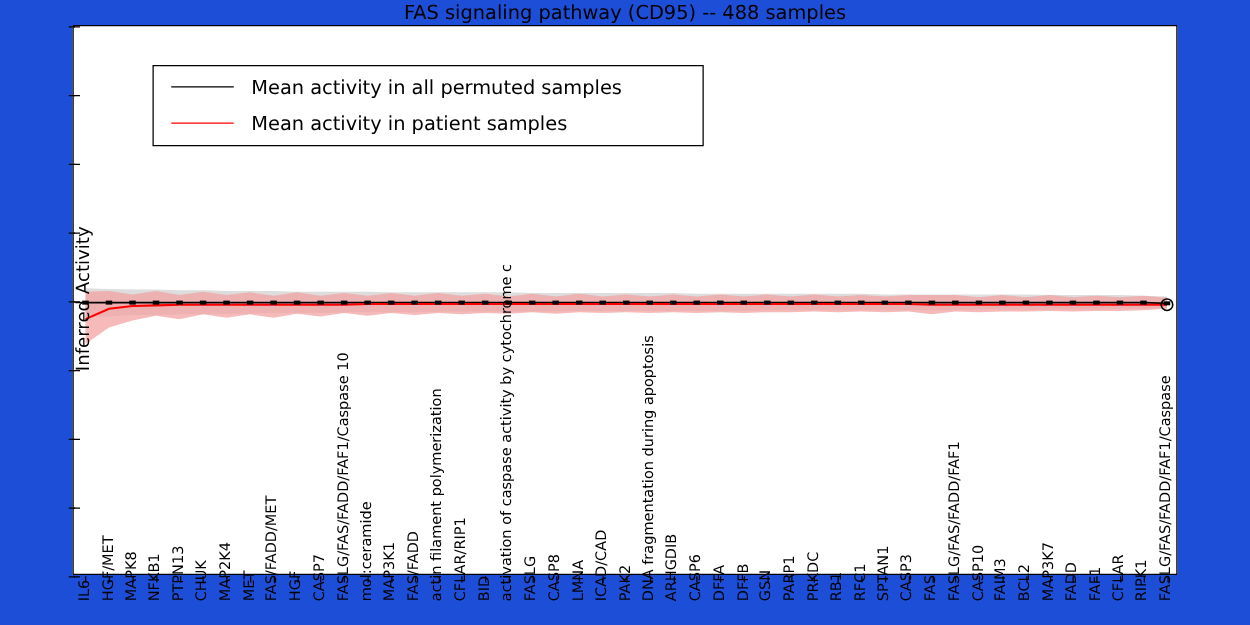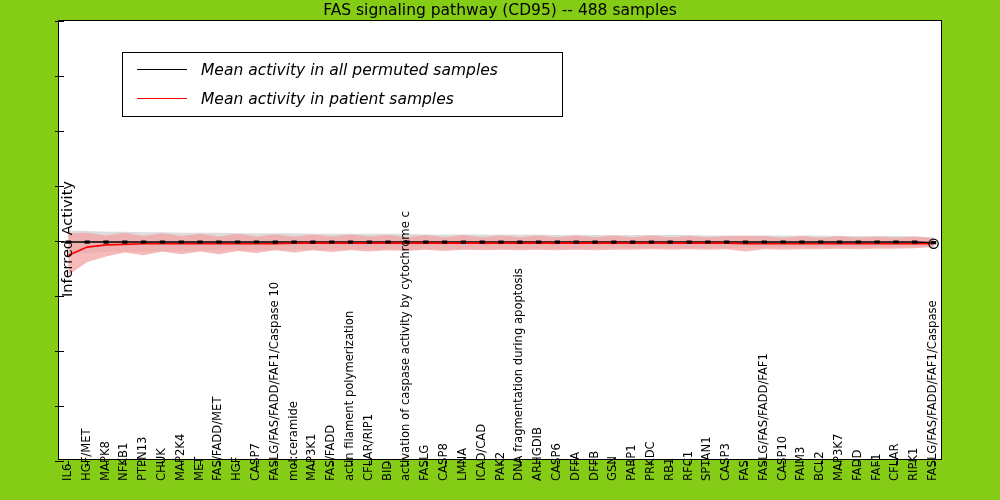--- a/index.html
+++ b/index.html
@@ -11,21 +11,21 @@
     width: 1000px;
     height: 500px;
     overflow: hidden;
     font-family: "DejaVu Sans", sans-serif;
     color: #000000;
   }
   #figure {
     position: relative;
     width: 1000px;
     height: 500px;
-    background: #84cc16;
+    background: #1d4ed8;
   }
   
   #chart-title {
     position: absolute;
     left: 0;
     top: 1px;
     width: 1000px;
     text-align: center;
     font-size: 15.5px;
     line-height: 18px;
@@ -131,21 +131,20 @@
     width: 50px;
     height: 0;
   }
   .legend-text {
     position: absolute;
     left: 78px;
     top: 4px;
     font-size: 15.5px;
     line-height: 22px;
     white-space: nowrap;
-    font-style: italic;
   }
 </style>
 </head>
 <body>
 
 <div id="figure">
 
   <div id="chart-title">FAS signaling pathway (CD95) -- 488 samples</div>
 
   <div id="axes">

